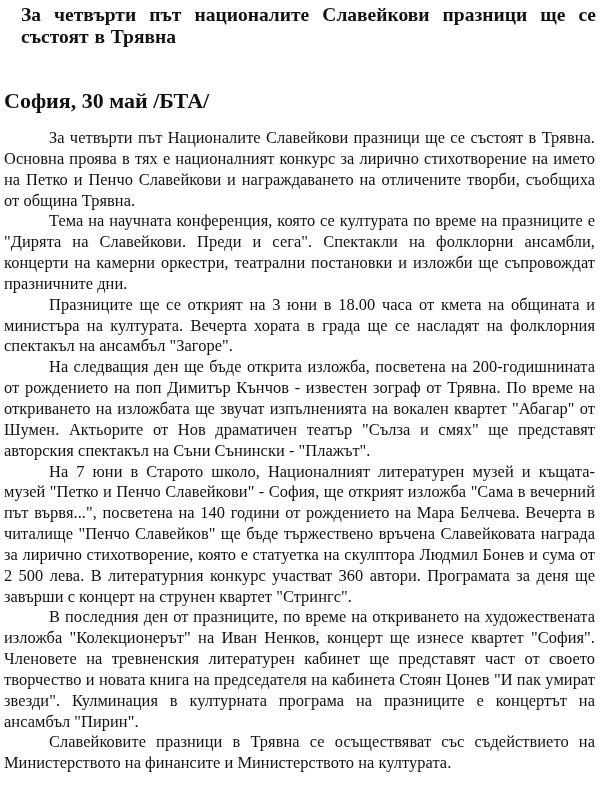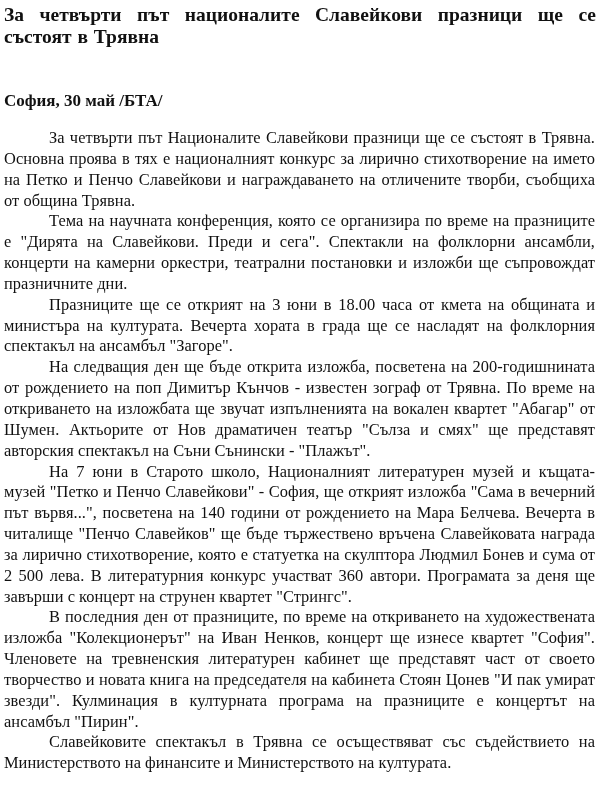--- a/index.html
+++ b/index.html
@@ -12,37 +12,37 @@
       height: 800px;
       overflow: hidden;
       font-family: "DejaVu Serif", "Liberation Serif", serif;
       color: #111111;
     }
     .page {
       position: relative;
       width: 600px;
       height: 800px;
       box-sizing: border-box;
-      padding: 0 4px 0 4px;
+      padding: 0 4px 0 21px;
     }
     .title {
       font-family: "Liberation Serif", "DejaVu Serif", serif;
       font-weight: bold;
       font-size: 19.5px;
       line-height: 22px;
       margin: 0;
       padding-top: 4px;
       text-align: justify;
       text-align-last: left;
       word-spacing: 1px;
     }
     .dateline {
       font-family: "Liberation Serif", "DejaVu Serif", serif;
       font-weight: bold;
-      font-size: 17px;
+      font-size: 22px;
       line-height: 20px;
       margin: 0;
       position: absolute;
       top: 91px;
       left: 4px;
     }
     .body {
       position: absolute;
       top: 128px;
       left: 4px;
@@ -59,20 +59,20 @@
     }
   </style>
 </head>
 <body>
 
 <div class="page">
   <h1 class="title">За четвърти път националите Славейкови празници ще се състоят в Трявна</h1>
   <p class="dateline">София, 30 май /БТА/</p>
   <div class="body">
     <p class="para">За четвърти път Националите Славейкови празници ще се състоят в Трявна. Основна проява в тях е националният конкурс за лирично стихотворение на името на Петко и Пенчо Славейкови и награждаването на отличените творби, съобщиха от община Трявна.</p>
-    <p class="para">Тема на научната конференция, която се организира по време на празниците е "Дирята на Славейкови. Преди и сега". Спектакли на фолклорни ансамбли, концерти на камерни оркестри, театрални постановки и изложби ще съпровождат празничните дни.</p>
+    <p class="para">Тема на научната конференция, която се културата по време на празниците е "Дирята на Славейкови. Преди и сега". Спектакли на фолклорни ансамбли, концерти на камерни оркестри, театрални постановки и изложби ще съпровождат празничните дни.</p>
     <p class="para">Празниците ще се открият на 3 юни в 18.00 часа от кмета на общината и министъра на културата. Вечерта хората в града ще се насладят на фолклорния спектакъл на ансамбъл "Загоре".</p>
     <p class="para">На следващия ден ще бъде открита изложба, посветена на 200-годишнината от рождението на поп Димитър Кънчов - известен зограф от Трявна. По време на откриването на изложбата ще звучат изпълненията на вокален квартет "Абагар" от Шумен. Актьорите от Нов драматичен театър "Сълза и смях" ще представят авторския спектакъл на Съни Сънински - "Плажът".</p>
     <p class="para">На 7 юни в Старото школо, Националният литературен музей и къщата-музей "Петко и Пенчо Славейкови" - София, ще открият изложба "Сама в вечерний път вървя...", посветена на 140 години от рождението на Мара Белчева. Вечерта в читалище "Пенчо Славейков" ще бъде тържествено връчена Славейковата награда за лирично стихотворение, която е статуетка на скулптора Людмил Бонев и сума от 2 500 лева. В литературния конкурс участват 360 автори. Програмата за деня ще завърши с концерт на струнен квартет "Стрингс".</p>
     <p class="para">В последния ден от празниците, по време на откриването на художествената изложба "Колекционерът" на Иван Ненков, концерт ще изнесе квартет "София". Членовете на тревненския литературен кабинет ще представят част от своето творчество и новата книга на председателя на кабинета Стоян Цонев "И пак умират звезди". Кулминация в културната програма на празниците е концертът на ансамбъл "Пирин".</p>
-    <p class="para">Славейковите спектакъл в Трявна се осъществяват със съдействието на Министерството на финансите и Министерството на културата.</p>
+    <p class="para">Славейковите празници в Трявна се осъществяват със съдействието на Министерството на финансите и Министерството на културата.</p>
   </div>
 </div>
 
 </body></html>

